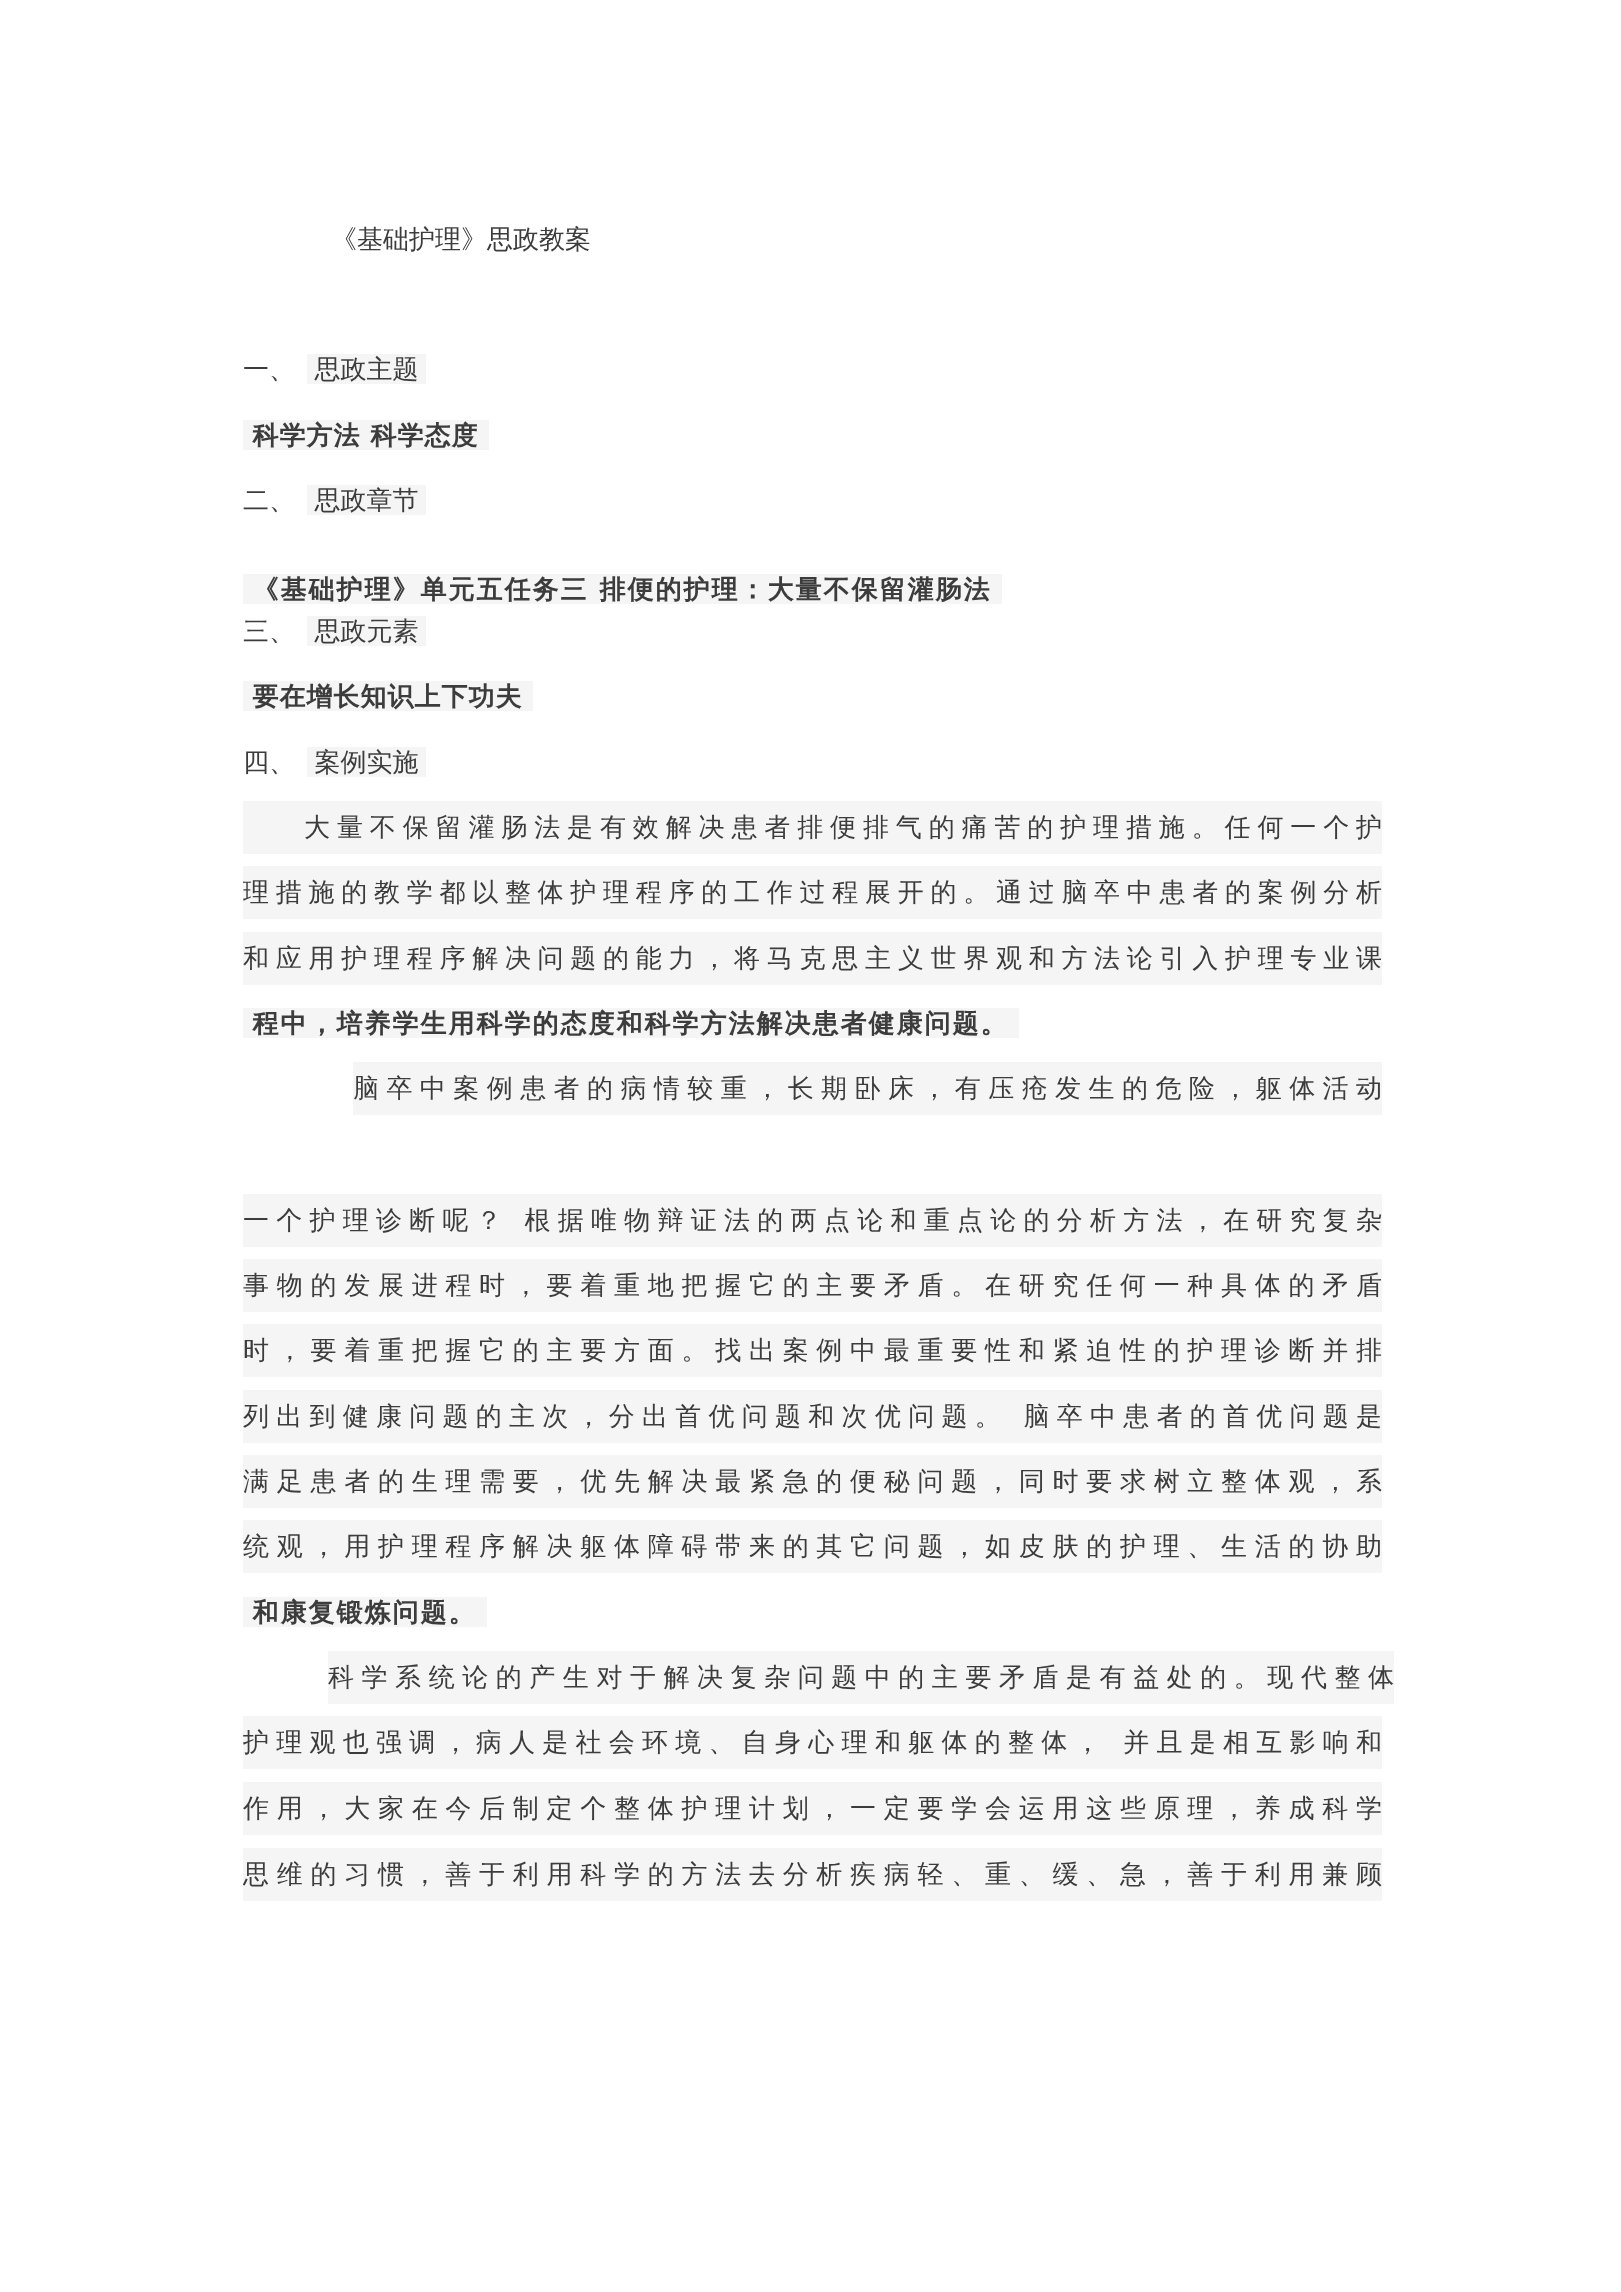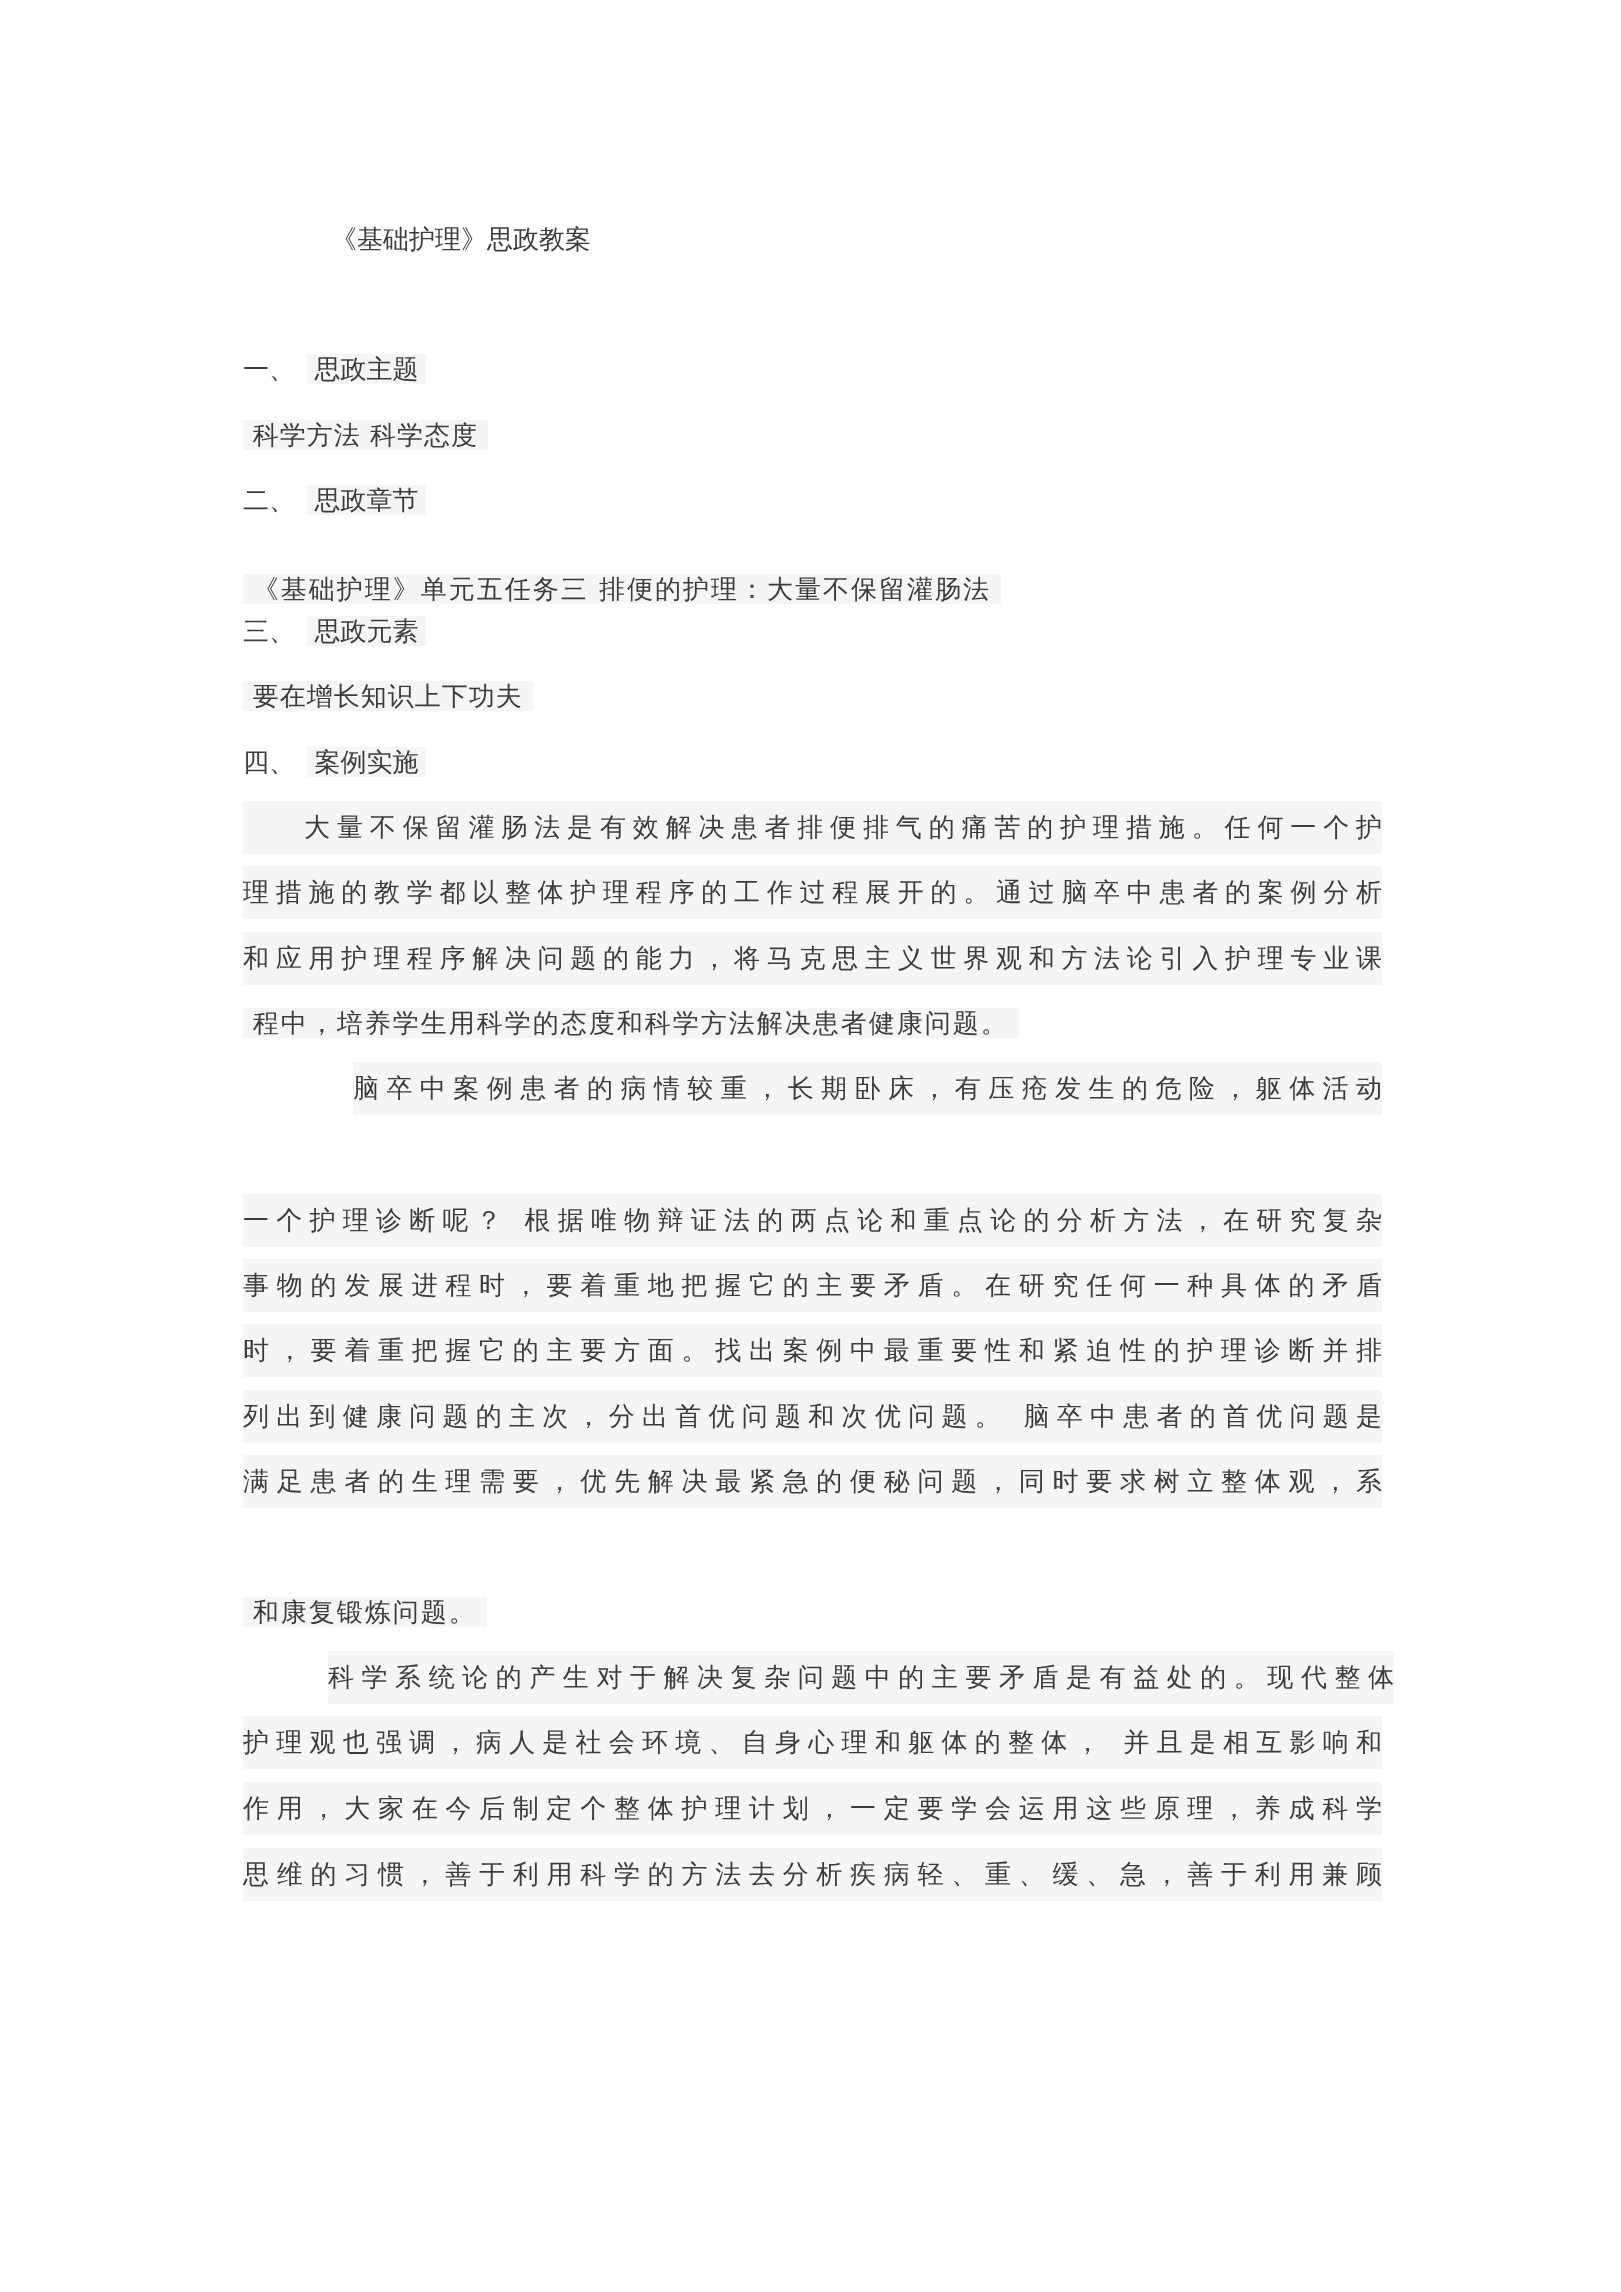--- a/index.html
+++ b/index.html
@@ -27,21 +27,21 @@
   .p2first{left:353px;width:1029px;}
   .p3first{left:328px;width:1066px;}
   .hl{background:var(--hl);}
   .jy{
     display:block;width:100%;
     text-align:justify;
     text-align-last:justify;
     overflow:hidden;
   }
   .ind2{text-indent:61px;}
-  .pad{padding:0 9.8px;}
+  .pad{padding:0 9.8px;font-weight:bold;}
   .ls1{letter-spacing:1px;}
   .ls2{letter-spacing:2px;}
   .hnum{display:inline-block;}
   .hlabel{margin-left:11.8px;padding:0 7.8px;}
   .title-line{left:331px;}
   .byline-line{left:305px;}
   .by-author{margin-left:116px;}
 </style>
 </head>
 <body>
@@ -103,20 +103,23 @@
   </div>
   <div class="line full" style="top:1324px">
     <span class="hl jy">时，要着重把握它的主要方面。找出案例中最重要性和紧迫性的护理诊断并排</span>
   </div>
   <div class="line full" style="top:1390px">
     <span class="hl jy">列出到健康问题的主次，分出首优问题和次优问题。 脑卒中患者的首优问题是</span>
   </div>
   <div class="line full" style="top:1455px">
     <span class="hl jy">满足患者的生理需要，优先解决最紧急的便秘问题，同时要求树立整体观，系</span>
   </div>
+  <div class="line full" style="top:1520px">
+    <span class="hl jy">统观，用护理程序解决躯体障碍带来的其它问题，如皮肤的护理、生活的协助</span>
+  </div>
   <div class="line" style="top:1586px">
     <span class="hl pad ls2">和康复锻炼问题。</span>
   </div>
 
   <div class="line p3first" style="top:1651px">
     <span class="hl jy">科学系统论的产生对于解决复杂问题中的主要矛盾是有益处的。现代整体</span>
   </div>
   <div class="line full" style="top:1716px">
     <span class="hl jy">护理观也强调，病人是社会环境、自身心理和躯体的整体， 并且是相互影响和</span>
   </div>

